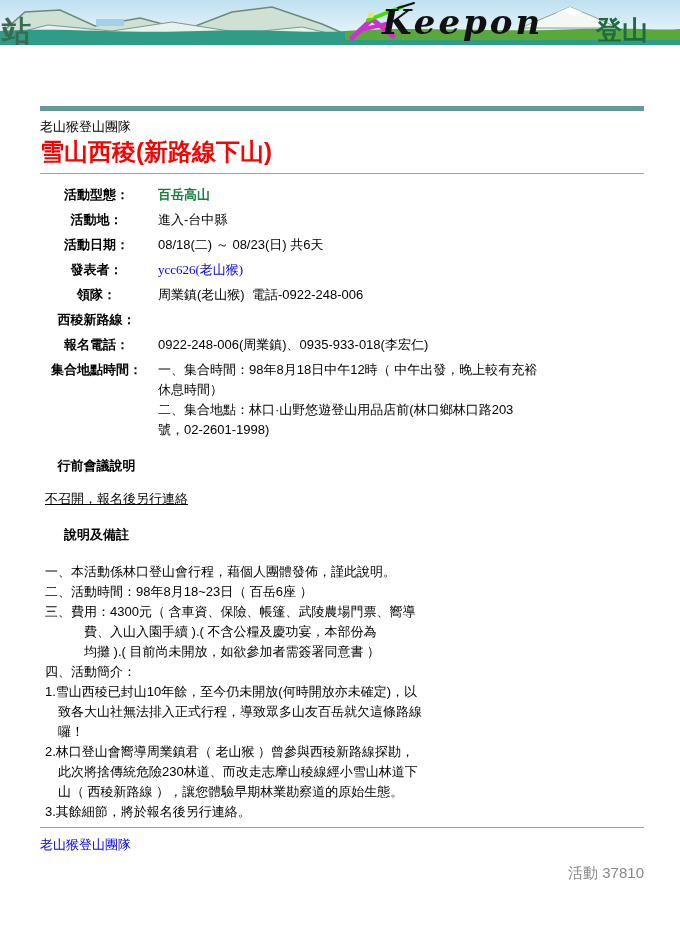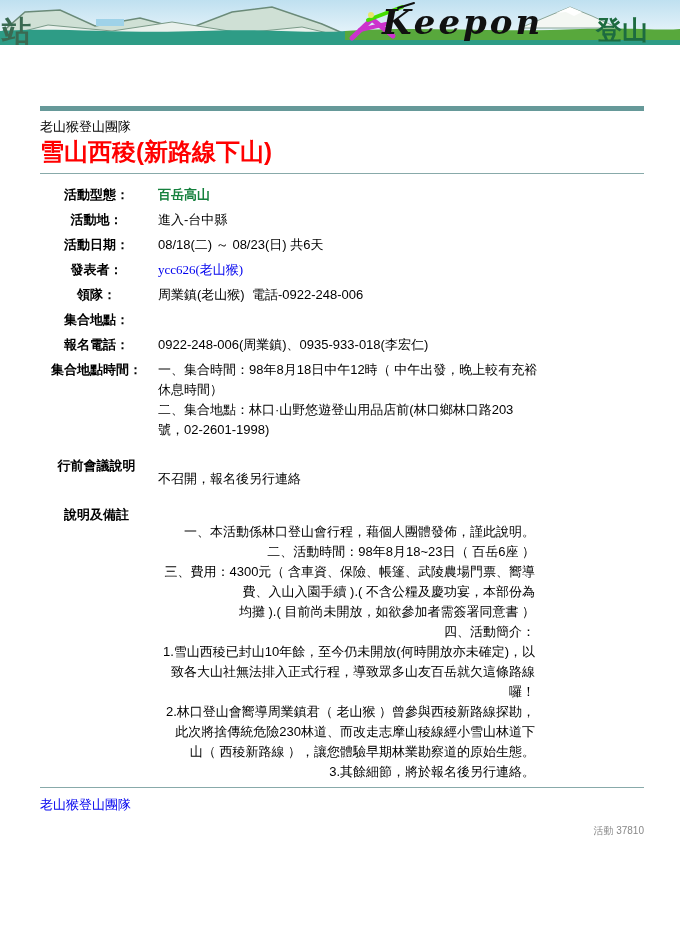--- a/index.html
+++ b/index.html
@@ -17,26 +17,26 @@
   .team-name { font-size: 13px; margin-top: 8px; line-height: 16px; }
   .page-title { color: #ff0000; font-size: 24px; font-weight: bold; margin-top: 5px; line-height: 24px; }
   .divider { border: none; border-top: 1px solid #88aaaa; margin: 9px 0 0 0; height: 0; }
   .fields { margin-top: 11px; }
   .row { display: flex; line-height: 20px; margin-bottom: 5px; align-items: flex-start; }
   .row .label { width: 113px; min-width: 113px; text-align: center; font-weight: bold; }
   .row .value { margin-left: 5px; white-space: pre-wrap; }
   .value-maroon { color: #15803d; font-weight: bold; }
   .link { color: #0000ee; text-decoration: none; cursor: pointer; font-family: Liberation Serif, serif; }
   .warning { color: #ff0000; margin-left: 12px; }
-  .row-gap { margin-top: 16px; }
-  .value-offset { margin-top: 13px; }
-  .value-offset-lg { margin-top: 17px; text-align: right; }
+  .row-gap { margin-top: 16px; flex-direction: column; }
+  .value-offset { margin-top: 13px; text-decoration: underline; }
+  .value-offset-lg { margin-top: 17px; }
   .footer-divider { border: none; border-top: 1px solid #88aaaa; margin: 3px 0 0 0; height: 0; }
   .footer-link { display: inline-block; margin-top: 8px; font-size: 13px; color: #0000ee; text-decoration: none; cursor: pointer; }
-  .activity-id { text-align: right; color: #888888; margin-top: 10px; font-size: 10px; }
+  .activity-id { text-align: right; color: #888888; margin-top: 10px; font-size: 15px; }
   .keepon-text { font-family: "DejaVu Serif", serif; font-style: italic; font-weight: bold; }
 </style>
 </head>
 <body>
 
 <svg class="banner" viewBox="0 0 680 45" xmlns="http://www.w3.org/2000/svg">
   <defs>
     <linearGradient id="sky" x1="0" y1="0" x2="0" y2="1">
       <stop offset="0" stop-color="#bfe0f0"></stop>
       <stop offset="1" stop-color="#f3fafd"></stop>
@@ -100,21 +100,21 @@
       <div class="value"><a class="link">ycc626(老山猴)</a></div>
     </div>
 
     <div class="row">
       <div class="label">領隊：</div>
       <div class="value">周業鎮(老山猴)  電話-0922-248-006</div>
     </div>
 
 
     <div class="row">
-      <div class="label">集合地點：</div>
+      <div class="label">西稜新路線：</div>
     </div>
 
     <div class="row">
       <div class="label">報名電話：</div>
       <div class="value">0922-248-006(周業鎮)、0935-933-018(李宏仁)</div>
     </div>
 
 
 
     <div class="row">

